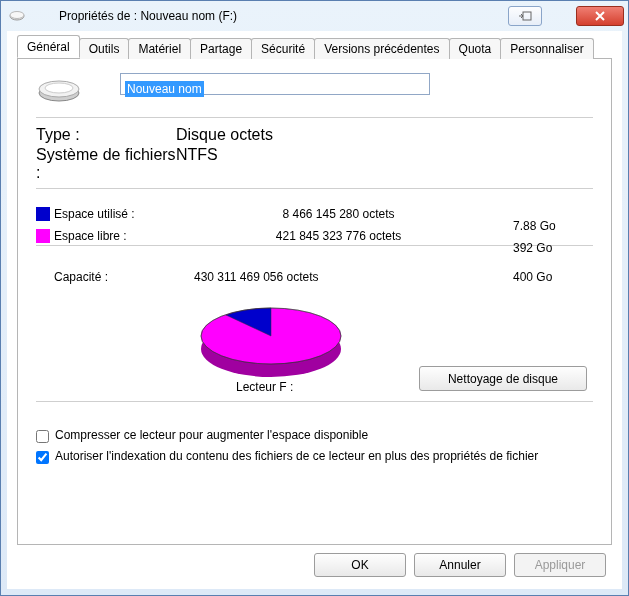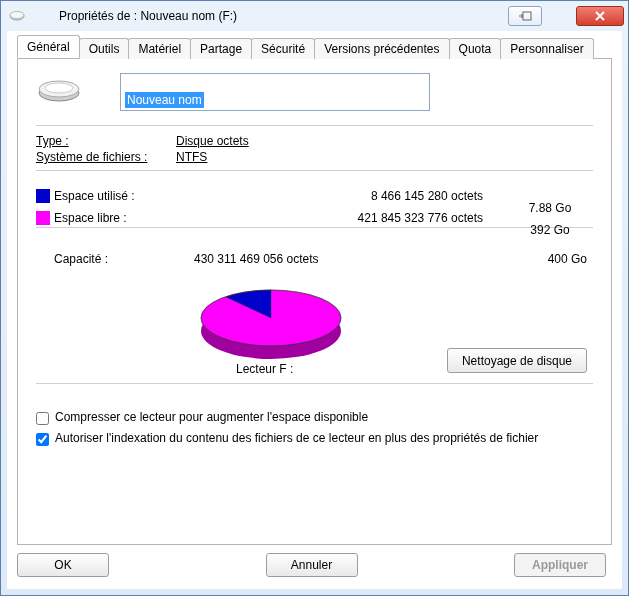--- a/index.html
+++ b/index.html
@@ -17,53 +17,53 @@
 
 .tabstrip { display:flex; align-items:flex-end; border-bottom:1px solid #b5b5b5; height:22px; }
 .tab { padding: 3px 9px; border:1px solid #b5b5b5; border-bottom:none; background:#f7f7f7; margin-right:-1px; cursor:default; position:relative; top:1px; border-top-left-radius:3px; border-top-right-radius:3px;}
 .tab.active { background:#fff; top:0; padding-top:4px; z-index:2; border-bottom:1px solid #fff;}
 .tab span { font-size: 12px; }
 
 .tabpanel { border:1px solid #b5b5b5; border-top:none; flex:1; padding: 14px 18px 12px 18px; position:relative; }
 
 .row-drive { display:flex; align-items:flex-start; }
 .drive-icon-big { width:46px; height:30px; }
-.drive-name-input { margin-left: 38px; width: 310px; height:22px; border:1px solid #91a7c6; padding:18px 4px; font-size:13px; }
+.drive-name-input { margin-left: 38px; width: 310px; height:22px; border:1px solid #91a7c6; padding:7px 4px; font-size:13px; }
 .drive-name-input .sel { background:#3399ff; color:#fff; padding:1px 2px;}
 .hr { border:none; border-top:1px solid #cfcfcf; margin: 14px 0 8px 0; }
 .hr2 { border:none; border-top:1px solid #cfcfcf; margin: 6px 0 6px 0; }
 
 .info-grid { display:grid; grid-template-columns: 140px 1fr; row-gap:2px; margin-bottom:4px;}
-.info-grid div { font-size:12px;text-decoration:underline; }
+.info-grid div { font-size:16px; }
 
 .space-table { width:100%; }
 .space-row { display:grid; grid-template-columns: 18px 140px 1fr 80px; align-items:center; height:22px;}
 .swatch { width:14px; height:14px; }
 .sw-used { background:#0000cc; }
 .sw-free { background:#ff00ff; }
-.space-row .bytes { text-align:right; padding-right:30px;}
-.space-row .gb { text-align:center; padding-right:6px;margin-top:24px;}
+.space-row .bytes { text-align:center; padding-right:30px;}
+.space-row .gb { text-align:left; padding-right:6px;margin-top:24px;}
 
 .cap-row { display:grid; grid-template-columns: 18px 140px 1fr 80px; align-items:center; height:22px; margin-top:20px;}
 .cap-row .bytes { padding-right:30px;}
-.cap-row .gb { text-align:right; padding-right:6px;}
+.cap-row .gb { padding-right:6px;}
 
 .chart-zone { position:relative; height:105px; margin-top:6px; }
 .pie-wrap { position:absolute; left:160px; top:0; width:150px; height:92px; }
 .drive-label { position:absolute; left:200px; top:86px; font-size:12px;}
-.cleanup-btn { position:absolute; right:6px; top:72px; width:140px; height:25px; border:1px solid #9c9c9c; border-radius:3px; background:linear-gradient(#fefefe,#e9e9e9); font-size:12px;}
+.cleanup-btn { position:absolute; right:6px; top:72px; width:168px; height:25px; border:1px solid #9c9c9c; border-radius:3px; background:linear-gradient(#fefefe,#e9e9e9); font-size:12px;}
 
 .checks { margin-top:26px; }
 .check-row { display:flex; align-items:center; margin-bottom:6px; }
 .check-row input { margin-top:2px; margin-right:6px; width:13px; height:13px; }
 .check-row label { font-size:12px; line-height:15px; }
 
-.dlg-buttons { display:flex; justify-content:space-between; gap:8px; padding: 8px 6px 2px 0;}
+.dlg-buttons { display:flex; justify-content:flex-end; gap:8px; padding: 8px 6px 2px 0;}
 .dlg-btn { width:92px; height:24px; border:1px solid #9c9c9c; border-radius:3px; background:linear-gradient(#fefefe,#e9e9e9); font-size:12px;}
-.dlg-btn:disabled { color:#9a9a9a; background:#f3f3f3;font-weight:bold;}
+.dlg-btn:disabled { color:#9a9a9a; background:#f3f3f3;}
 </style>
 </head>
 <body>
 
 <div class="window">
   <div class="titlebar">
     <span class="drive-glyph">
       <svg viewBox="0 0 16 12">
           <ellipse cx="8" cy="6" rx="7" ry="4" fill="#e8e8e8" stroke="#999"></ellipse>
           <ellipse cx="8" cy="5" rx="7" ry="3.5" fill="#f7f7f7" stroke="#bbb"></ellipse>

